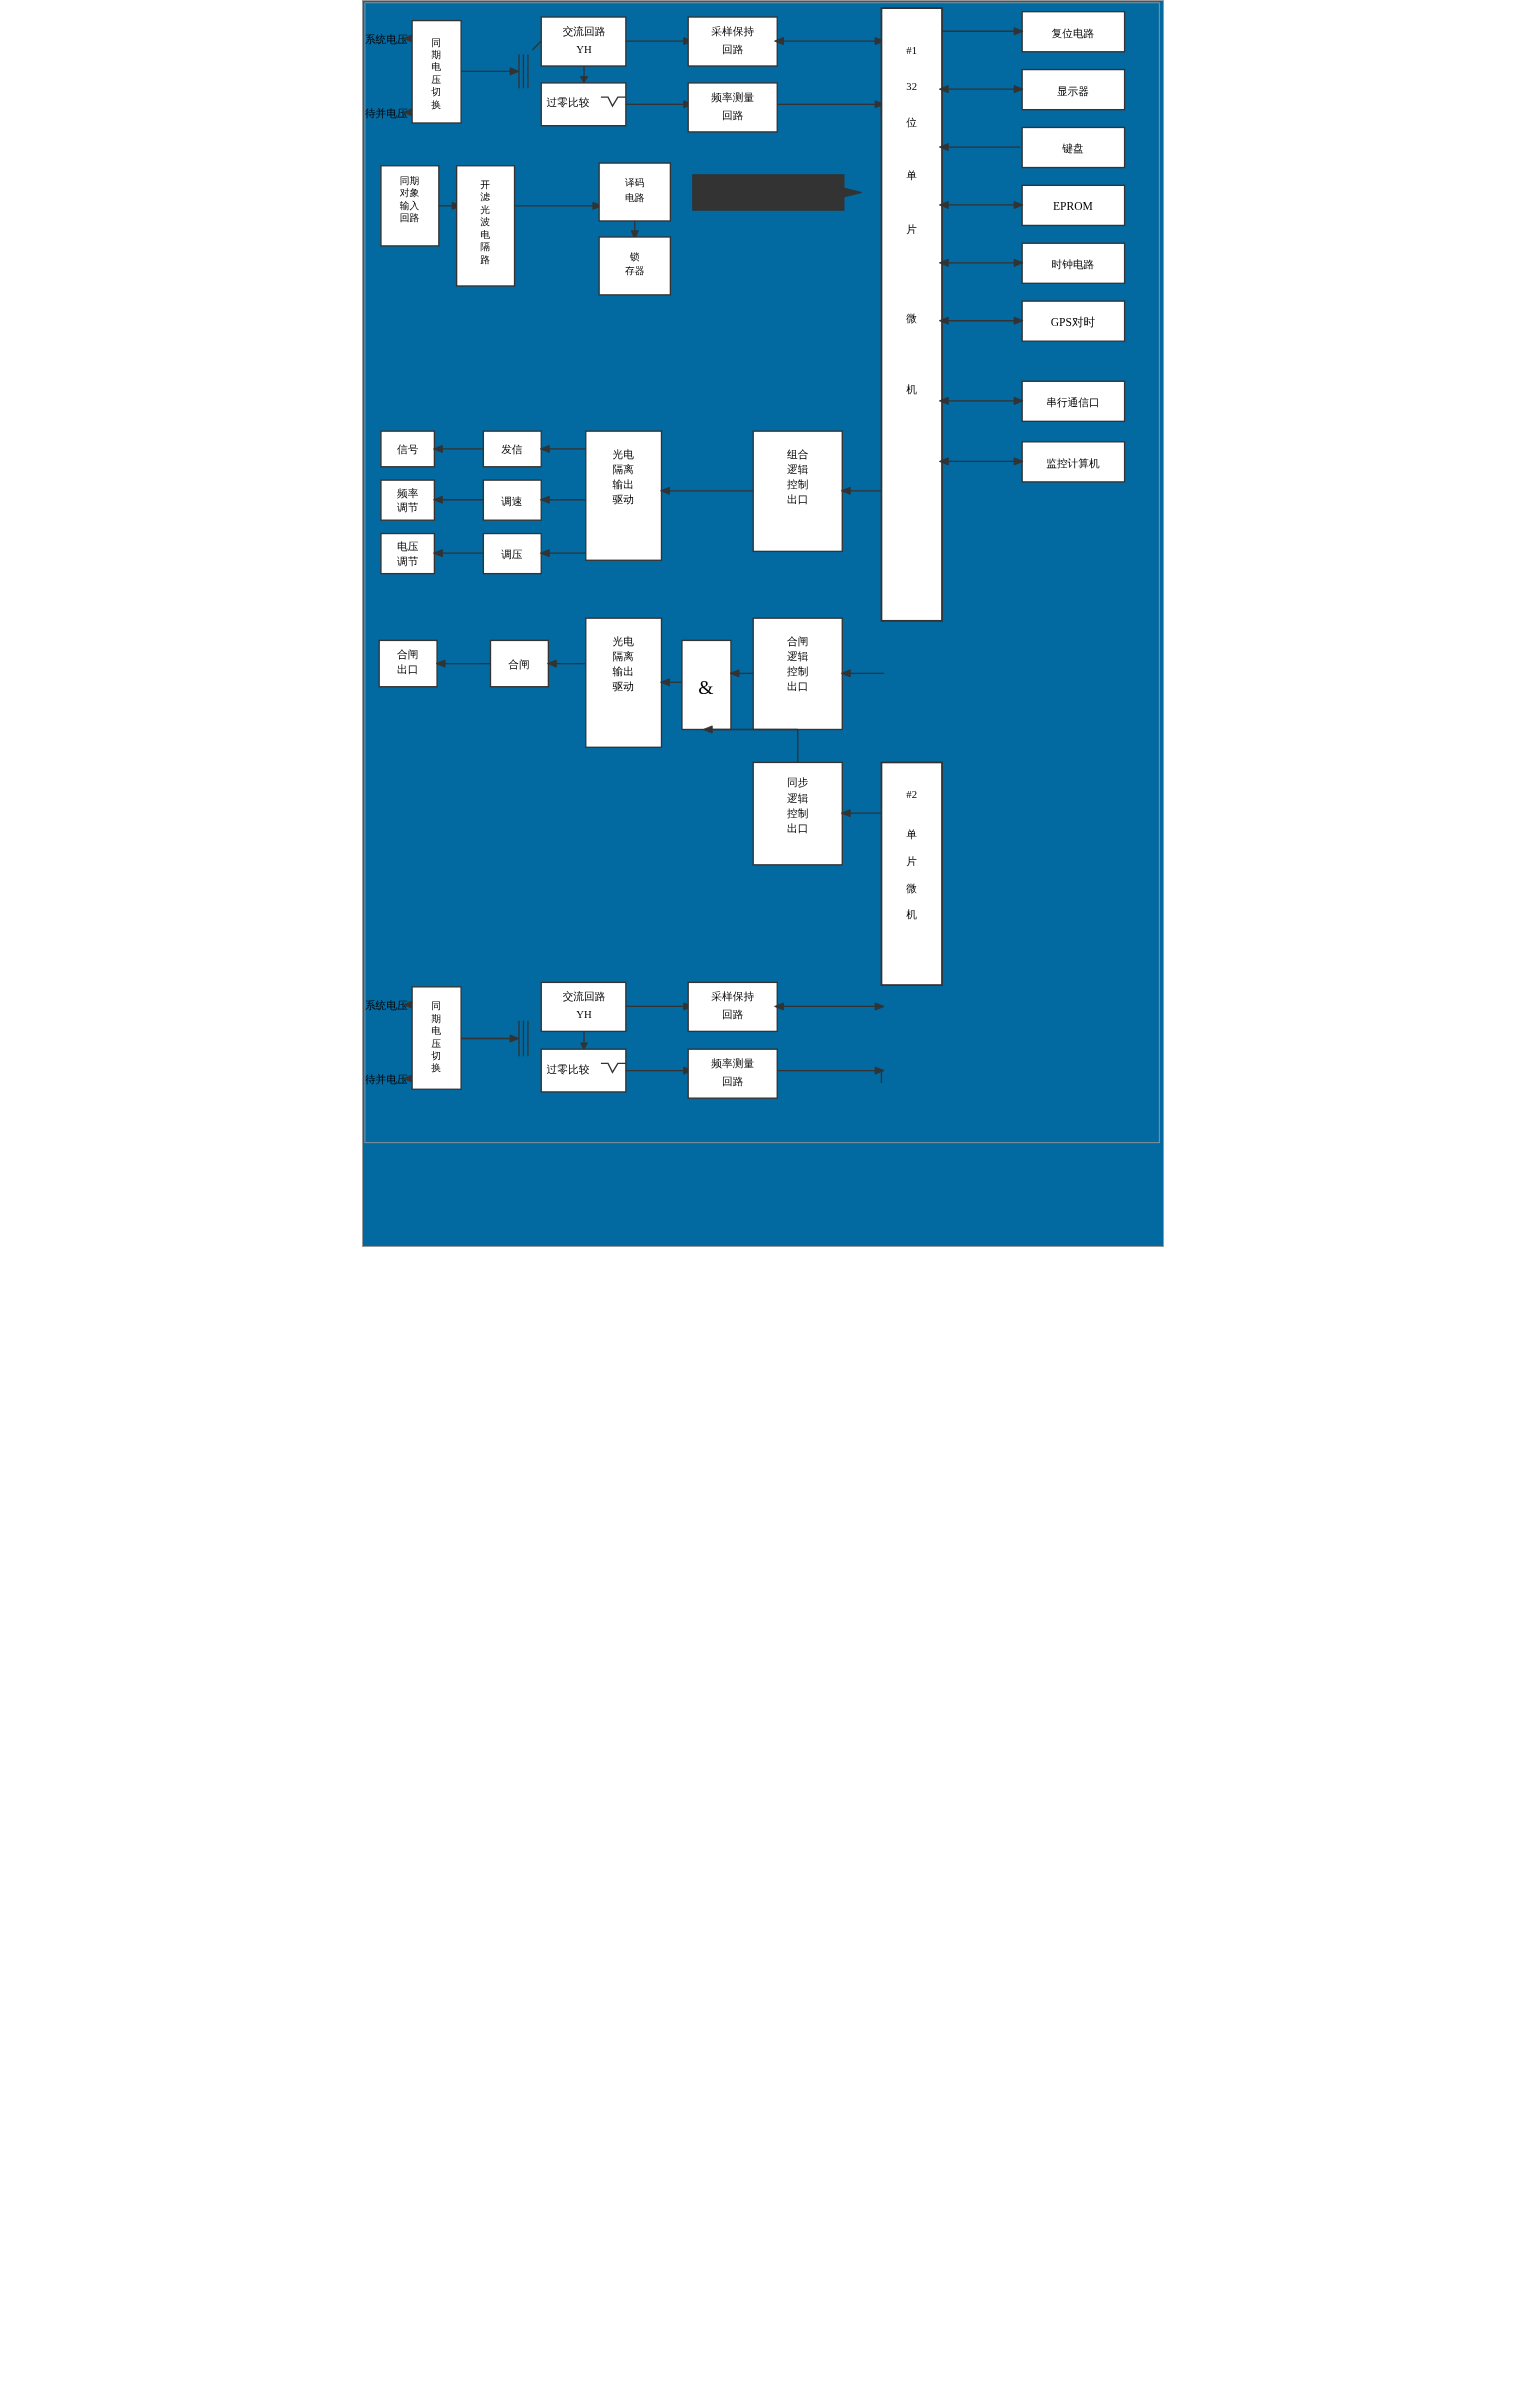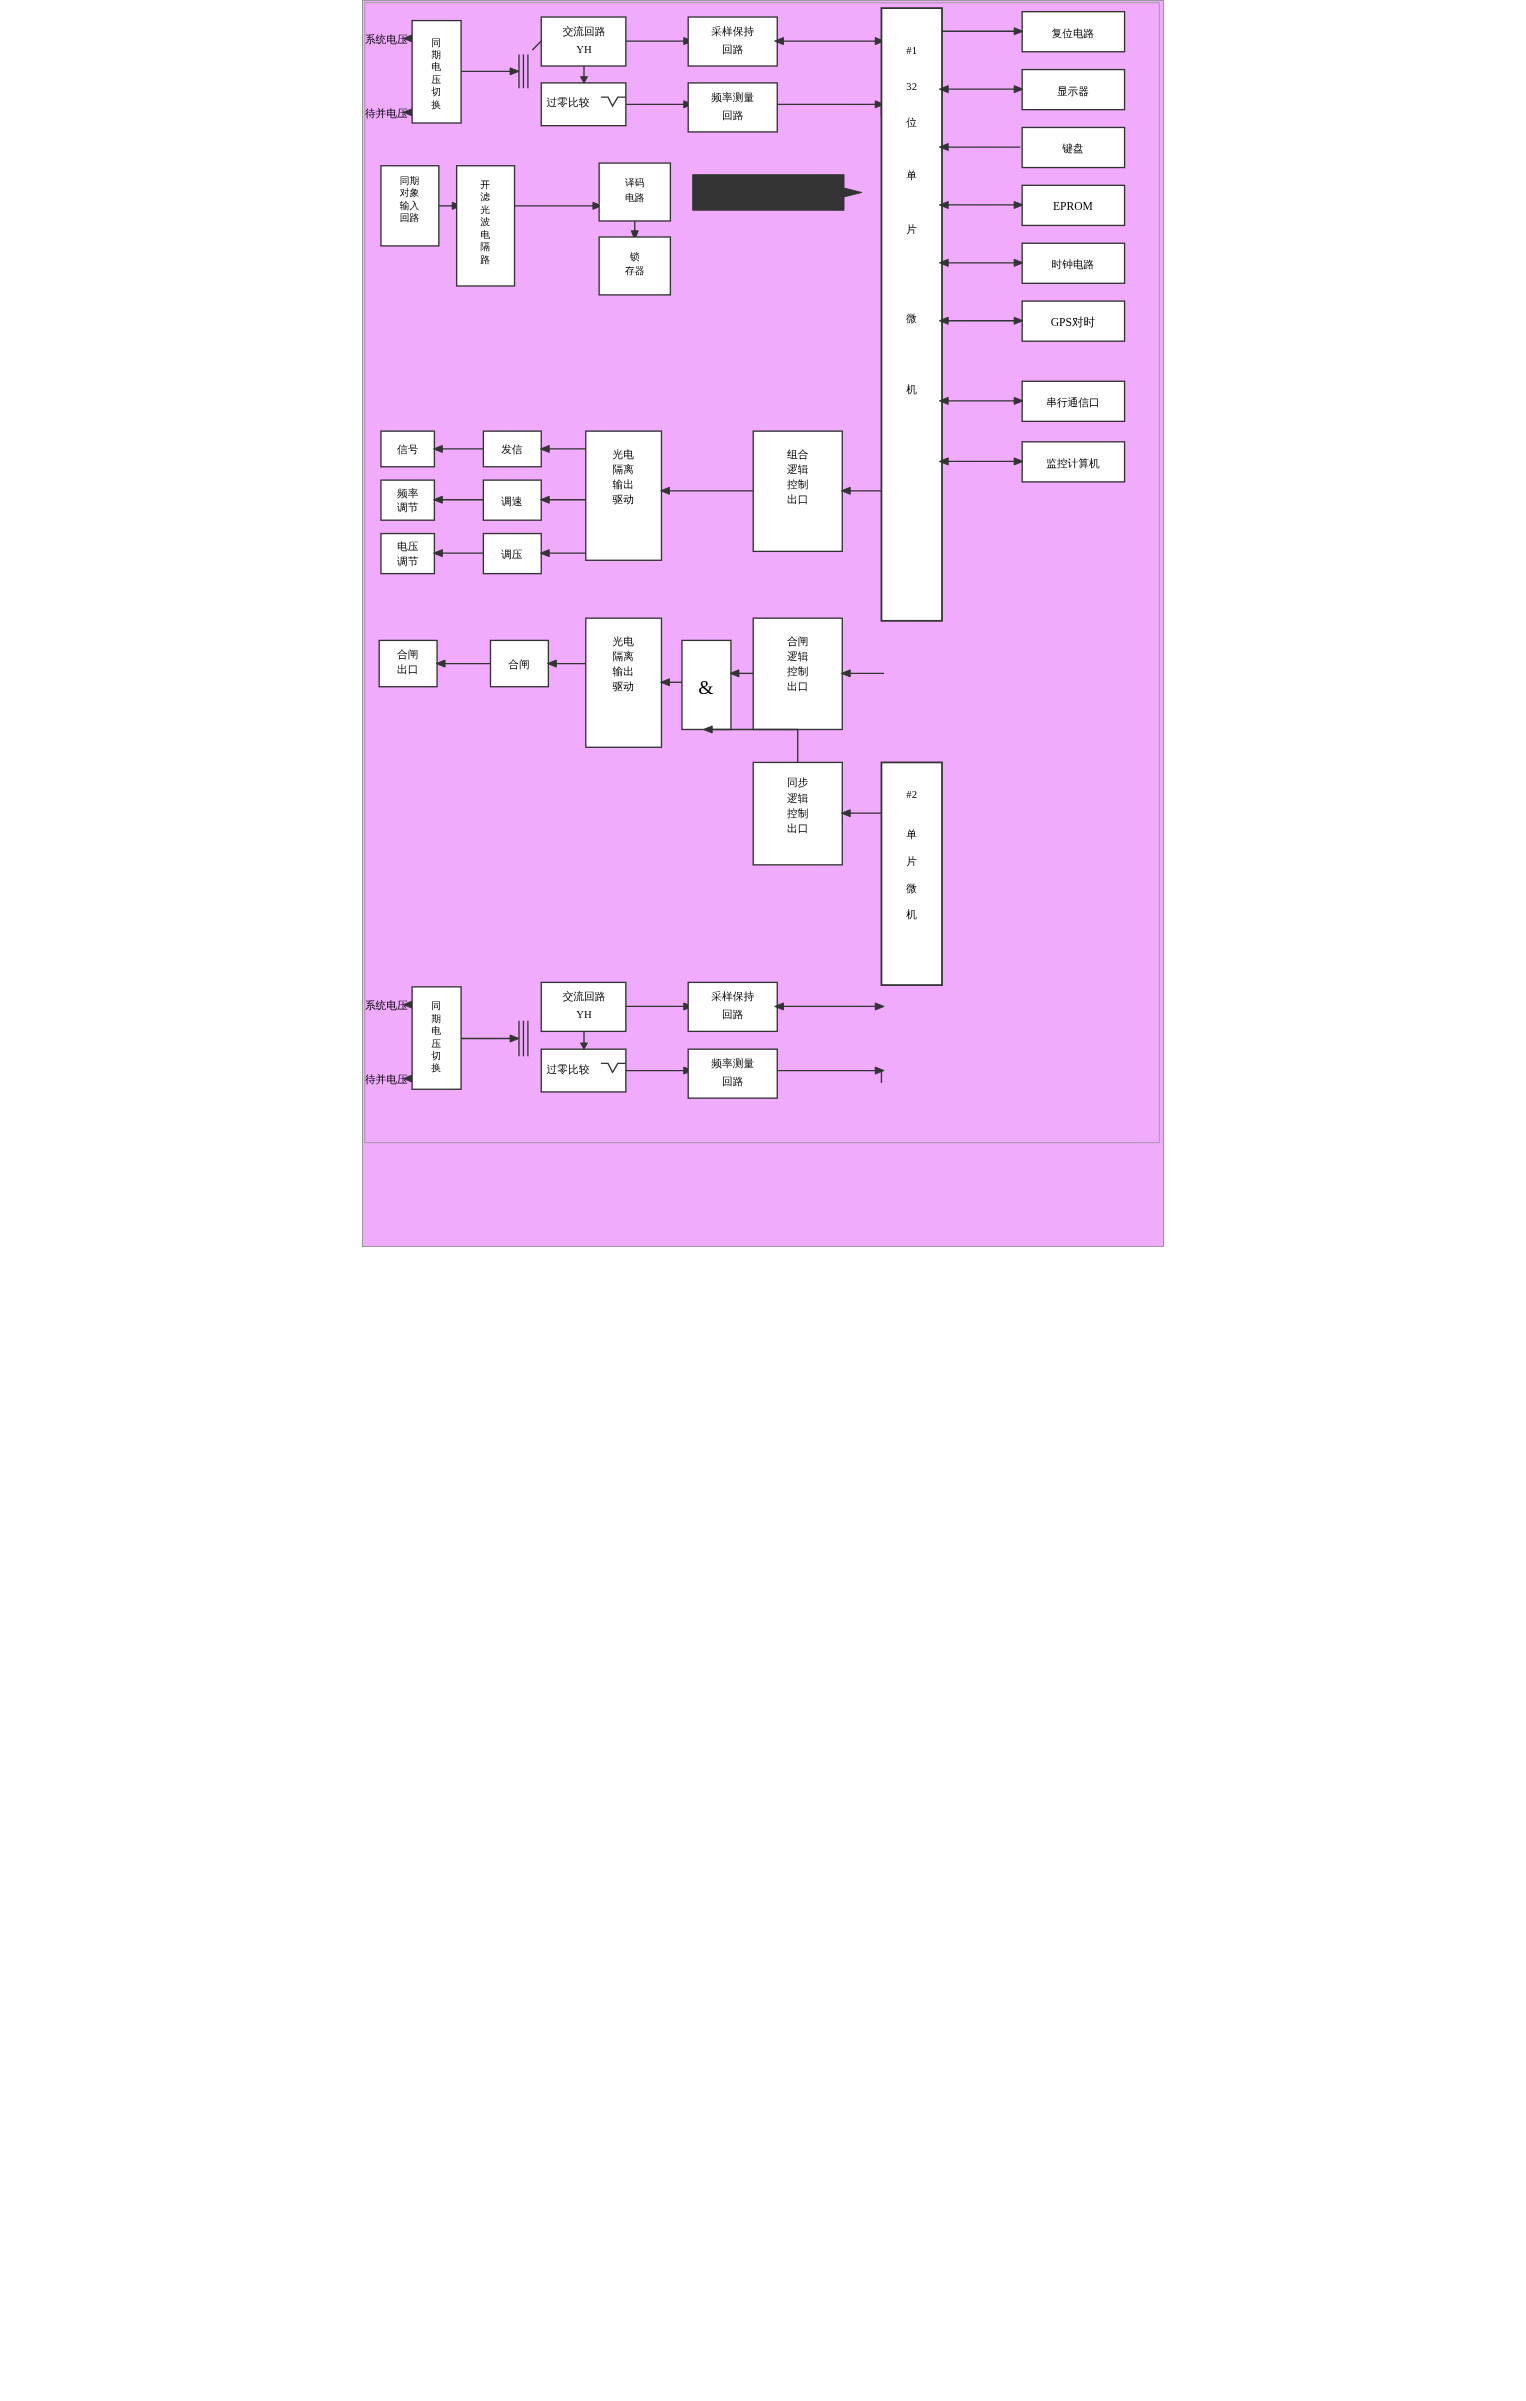--- a/index.html
+++ b/index.html
@@ -8,21 +8,21 @@
       font-family: "SimSun", "宋体", serif;
       font-size: 11.6px;
       color: #000;
       width: 802px;
       margin: 0 auto;
     }
     .diagram {
       position: relative;
       width: 802px;
       height: 1247px;
-      background: #f0abfc;
+      background: #0369a1;
       border: 0.9px solid #999;
     }
     
     svg.arrows {
       position: absolute;
       top: 0; left: 0;
       width: 100%; height: 100%;
       pointer-events: none;
       overflow: visible;
     }

